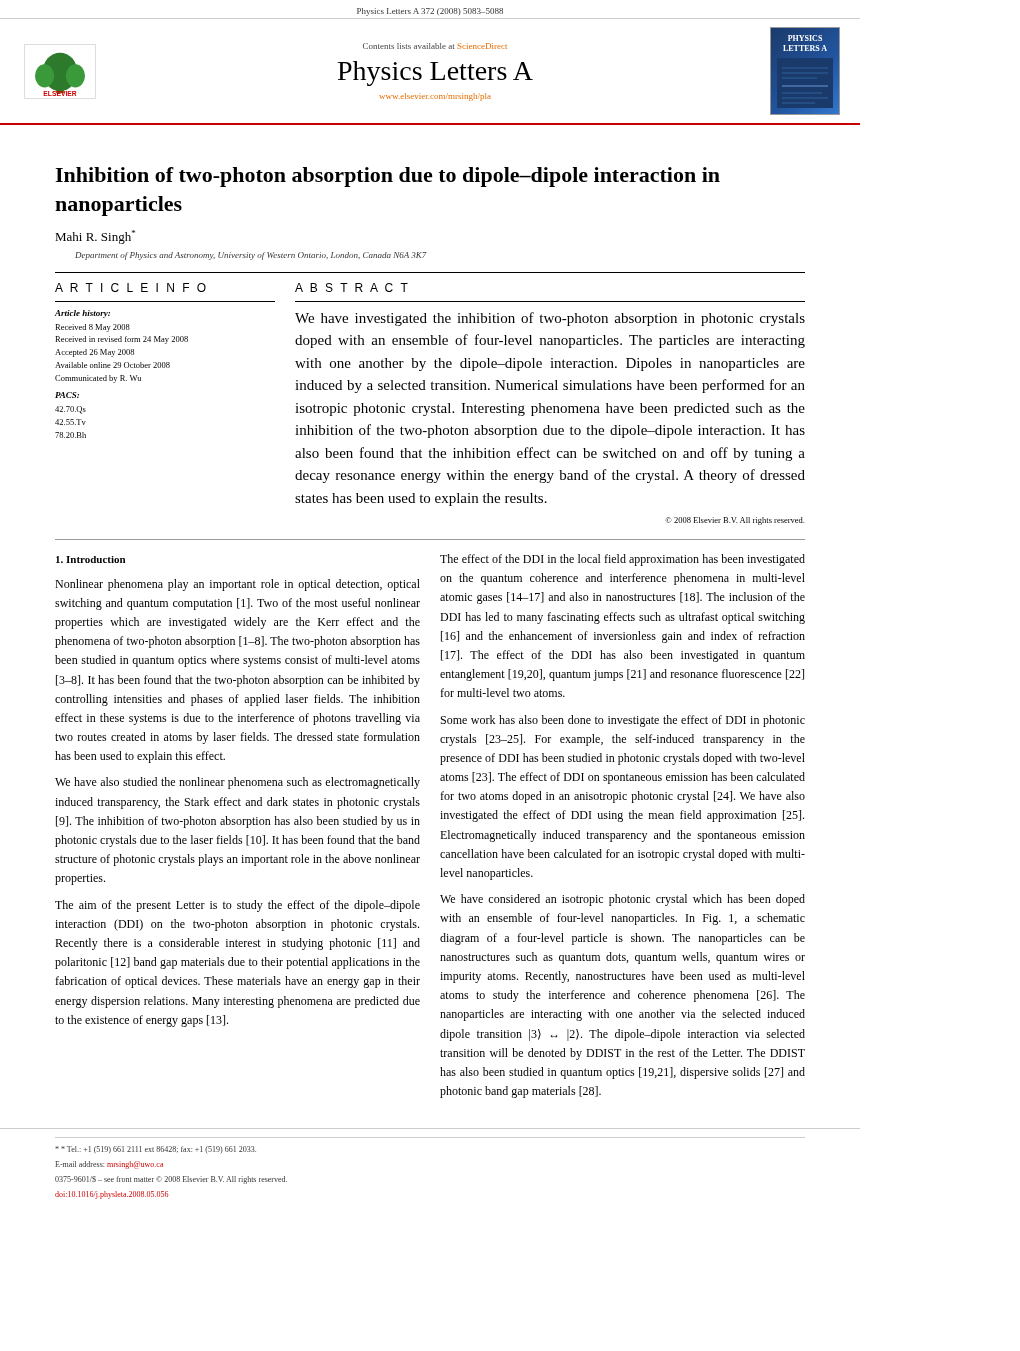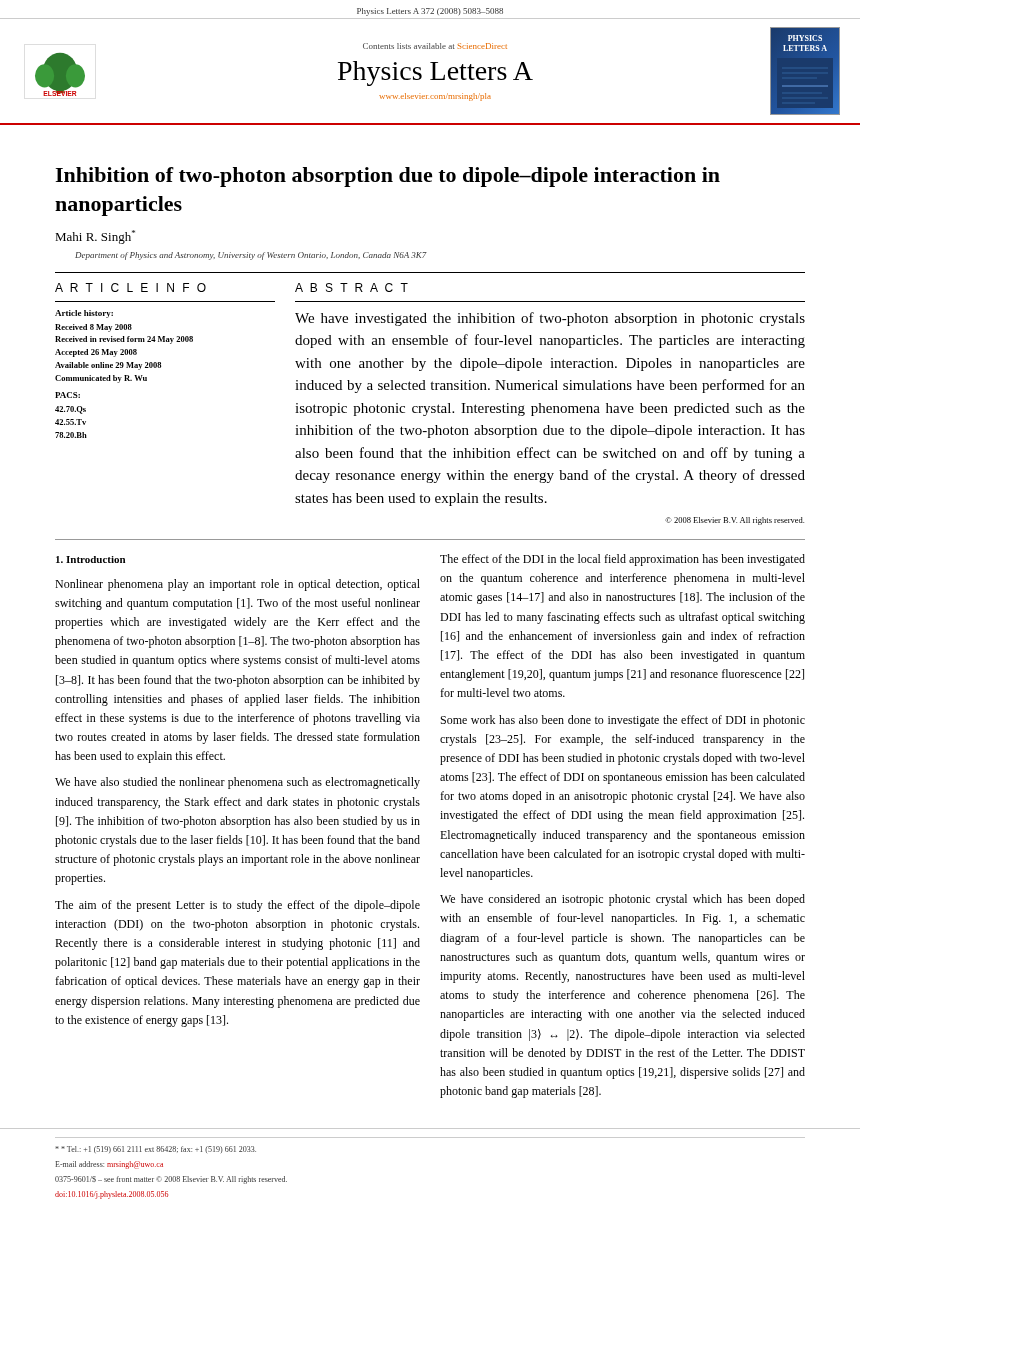--- a/index.html
+++ b/index.html
@@ -148,29 +148,29 @@
       font-size: 12px;
       letter-spacing: 2px;
       font-weight: normal;
       font-family: Arial, sans-serif;
       color: #000;
       margin-bottom: 6px;
       text-transform: uppercase;
     }
     .info-section-title {
       font-size: 9px;
+      font-style: italic;
       font-weight: bold;
       margin-bottom: 3px;
       margin-top: 6px;
     }
     .info-row {
       font-size: 8.5px;
       line-height: 1.5;
       color: #000;
-      font-weight: bold;
     }
     .abstract-text {
       font-size: 15px;
       line-height: 1.5;
       color: #000;
       text-align: justify;
     }
     .copyright-line {
       font-size: 8.5px;
       text-align: right;
@@ -290,21 +290,21 @@
 
     <div class="info-abstract-row">
 
       <div class="article-info-col">
         <div class="col-header">A R T I C L E   I N F O</div>
         <hr style="border:none;border-top:1px solid #000;margin-bottom:5px;">
         <div class="info-section-title">Article history:</div>
         <div class="info-row">Received 8 May 2008</div>
         <div class="info-row">Received in revised form 24 May 2008</div>
         <div class="info-row">Accepted 26 May 2008</div>
-        <div class="info-row">Available online 29 May 2008</div>
+        <div class="info-row">Available online 29 October 2008</div>
         <div class="info-row">Communicated by R. Wu</div>
 
         <div class="pacs-section">
           <div class="info-section-title">PACS:</div>
           <div class="info-row">42.70.Qs</div>
           <div class="info-row">42.55.Tv</div>
           <div class="info-row">78.20.Bh</div>
         </div>
       </div>
 

